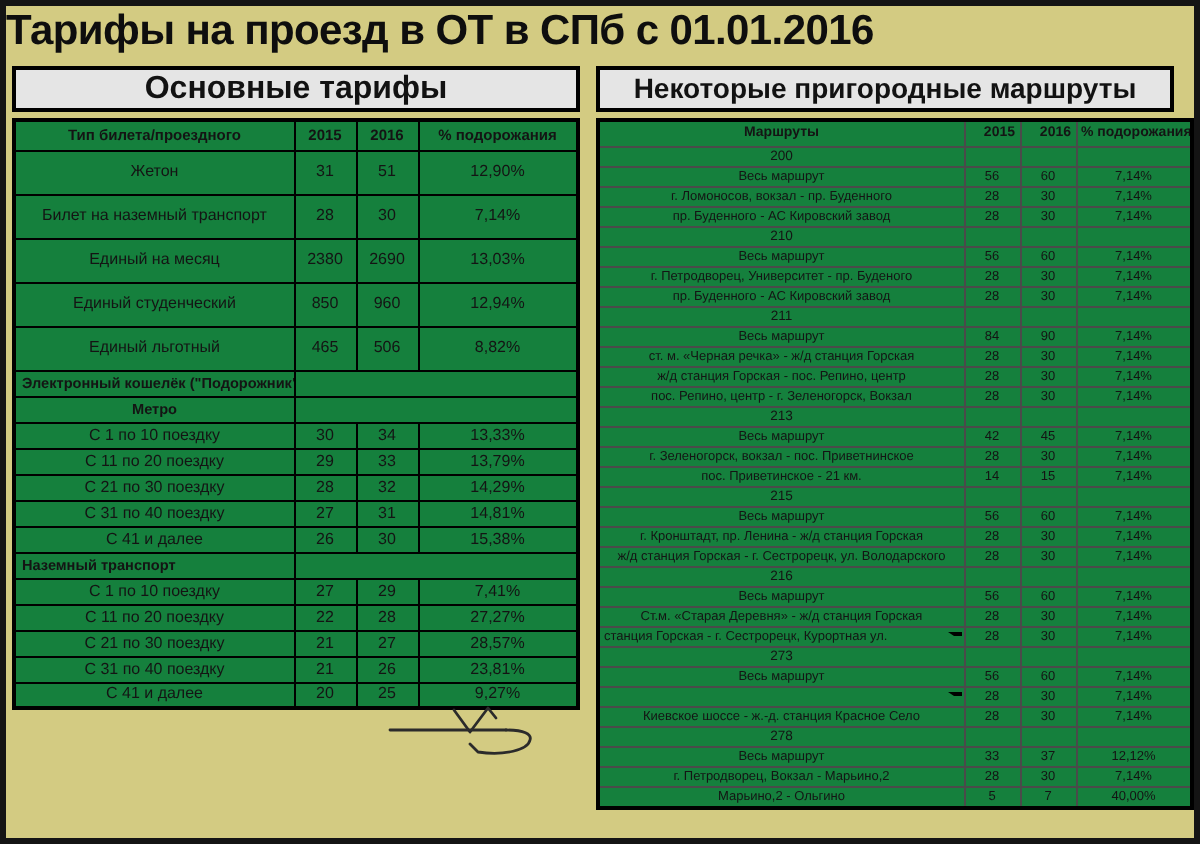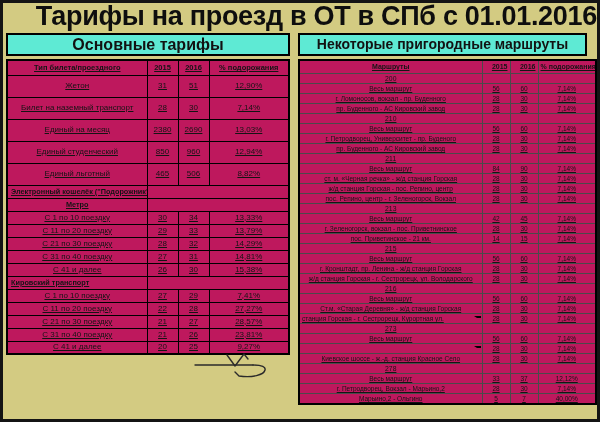--- a/index.html
+++ b/index.html
@@ -2,35 +2,35 @@
 <html><head>
 <meta charset="utf-8">
 <style>
   html,body{margin:0;padding:0;background:#888;}
   .page{
     position:relative;width:600px;height:422px;box-sizing:border-box;
     background:#d3cb82;border:3px solid #141414;overflow:hidden;
     font-family:"Liberation Sans",sans-serif;color:#141414;
   }
   .title{
-    height:27px;line-height:26px;text-align:right;
-    font-size:27px;font-weight:bold;letter-spacing:-0.3px;color:#0e0e0e;
+    height:27px;line-height:26px;text-align:left;
+    font-size:21px;font-weight:bold;letter-spacing:-0.3px;color:#0e0e0e;
   }
   .content{position:absolute;top:30px;left:3px;right:2px;bottom:3px;}
   .panel{position:absolute;top:0;bottom:0;}
   .panel-left{left:0;width:284px;}
   .panel-right{left:292px;right:8px;}
   .panel-header{
-    box-sizing:border-box;border:2px solid #000;background:#5eead4;
+    box-sizing:border-box;border:2px solid #000;background:#e5e5e5;
     height:23px;line-height:19px;text-align:center;font-weight:bold;
     margin-bottom:3px;color:#121212;
   }
   .panel-left .panel-header{font-size:16px;}
   .panel-right .panel-header{font-size:14px;}
-  table{border-collapse:collapse;width:100%;background:#be185d;table-layout:fixed;text-decoration:underline;}
+  table{border-collapse:collapse;width:100%;background:#15803d;table-layout:fixed;}
   td{box-sizing:border-box;overflow:hidden;}
   
   .t-left{border:2px solid #000;}
   .t-left td{border:1px solid #000;text-align:center;padding:0 1px;}
   .t-left td.lbl{width:140px;}
   .t-left td.y{width:31px;}
   .t-left td.pct{width:80px;}
   .t-left tr.hdr td{height:15px;font-size:7.5px;font-weight:bold;line-height:1;}
   .t-left tr.tall td{height:22px;font-size:8px;line-height:1.05;}
   .t-left tr.small td{height:13px;font-size:8px;line-height:1;}
@@ -131,21 +131,21 @@
               <td class="y">31</td>
               <td class="pct">14,81%</td>
             </tr>
             <tr class="small">
               <td class="lbl">С 41 и далее</td>
               <td class="y">26</td>
               <td class="y">30</td>
               <td class="pct">15,38%</td>
             </tr>
             <tr class="section">
-              <td class="lbl left-al">Кировский транспорт</td>
+              <td class="lbl left-al">Наземный транспорт</td>
               <td class="" colspan="3"></td>
             </tr>
             <tr class="small">
               <td class="lbl">С 1 по 10 поездку</td>
               <td class="y">27</td>
               <td class="y">29</td>
               <td class="pct">7,41%</td>
             </tr>
             <tr class="small">
               <td class="lbl">С 11 по 20 поездку</td>

